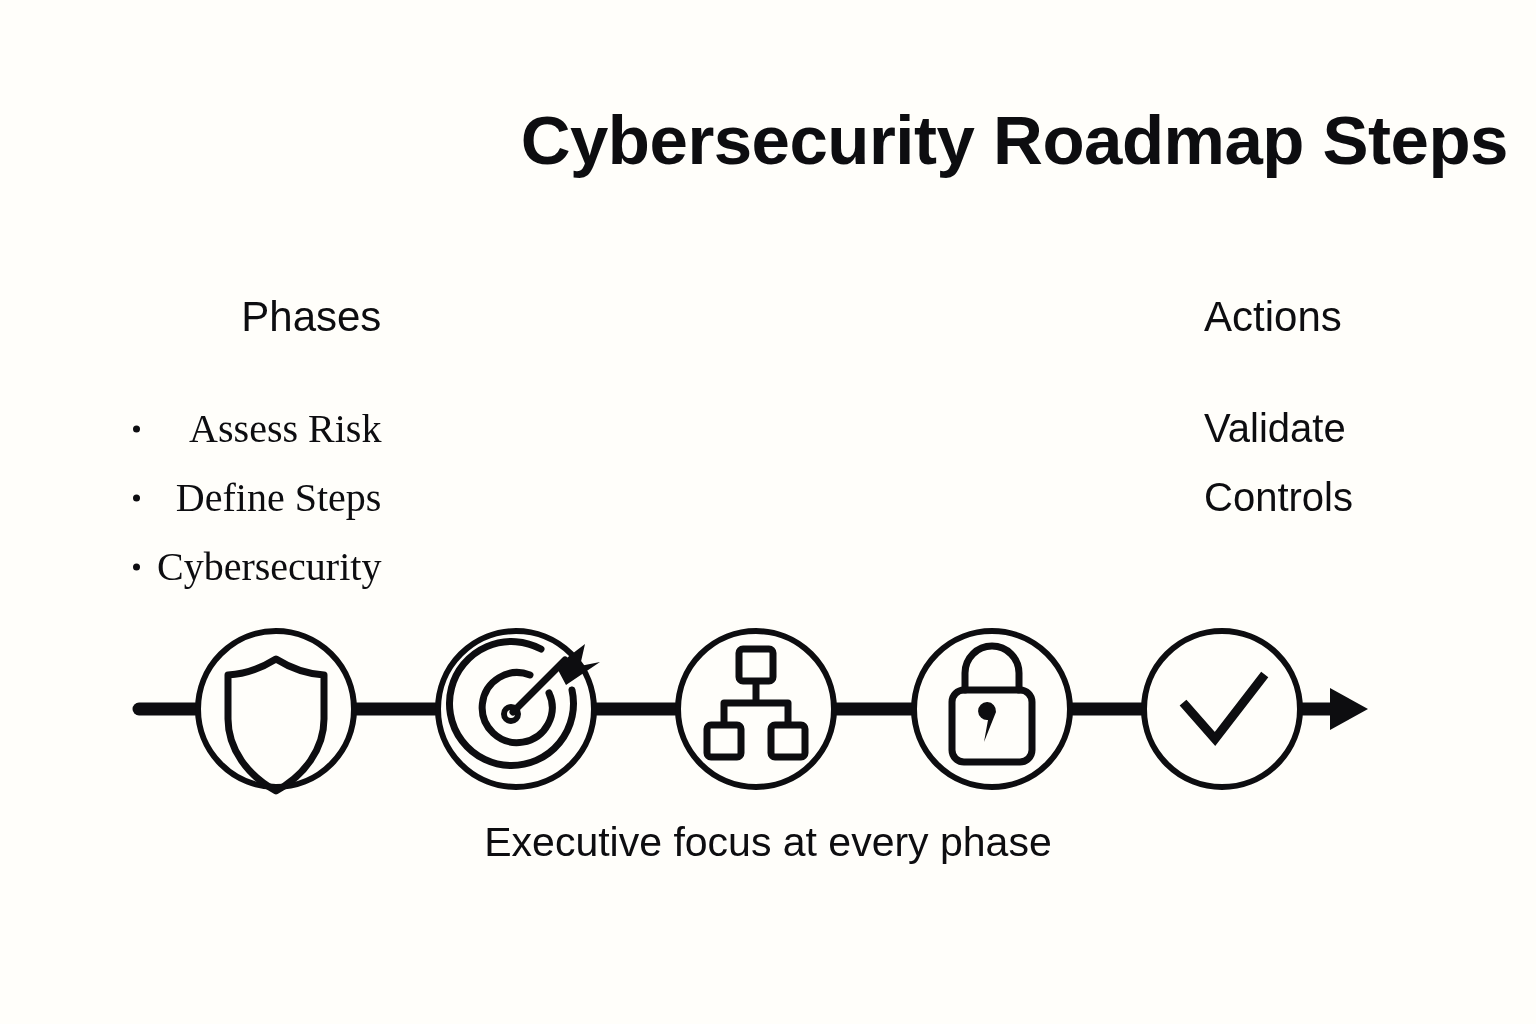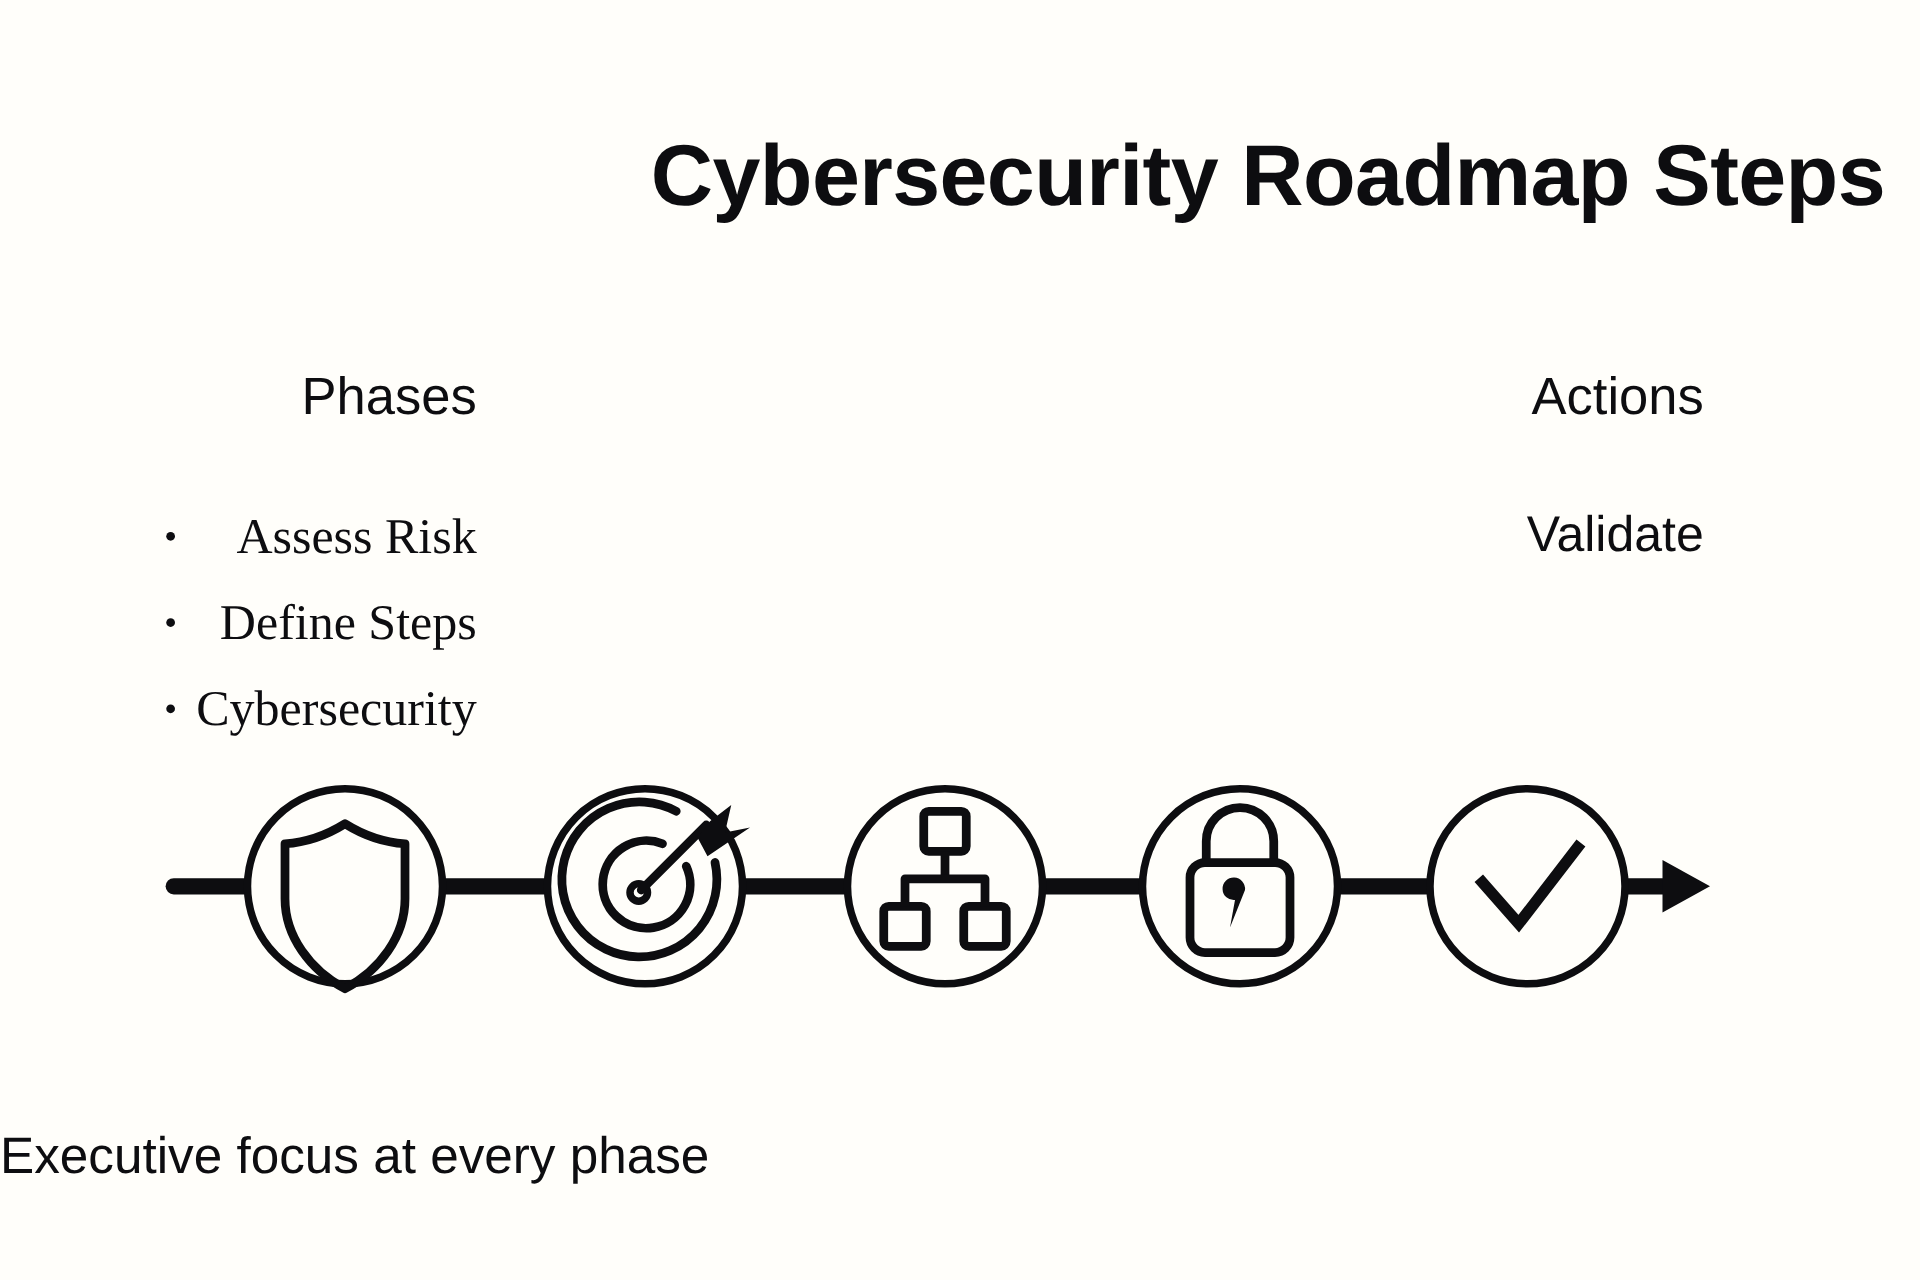--- a/index.html
+++ b/index.html
@@ -35,21 +35,21 @@
     color: #0d0d10;
     white-space: nowrap;
   }
 
   
   .col {
     position: absolute;
     top: 296px;
   }
   .col-left  { left: 133px;  text-align: right; }
-  .col-right { right: 173px; text-align: right; }
+  .col-right { right: 183px; text-align: left; }
 
   .col-heading {
     font-size: 42px;
     font-weight: 400;
     line-height: 1;
     margin: 0 0 56px 0;
     color: #0d0d10;
     white-space: nowrap;
   }
   .col-left .col-heading { padding-left: 4px; }
@@ -85,24 +85,24 @@
     left: 0;
     top: 600px;
     width: 1536px;
     height: 230px;
   }
   .timeline svg { display: block; }
 
   
   .caption {
     position: absolute;
-    top: 904px;
+    top: 822px;
     left: 0;
     width: 1536px;
-    text-align: left;
+    text-align: center;
     font-size: 41px;
     font-weight: 400;
     line-height: 1;
     color: #0d0d10;
     white-space: nowrap;
   }
 </style>
 </head>
 <body>
 
@@ -126,20 +126,23 @@
         <span>Cybersecurity</span>
       </li>
     </ul>
   </div>
 
   <div class="col col-right">
     <div class="col-heading">Actions</div>
     <ul class="col-list">
       <li>
         <span>Validate</span>
+      </li>
+      <li>
+        <span>Controls</span>
       </li>
     </ul>
   </div>
 
   <div class="timeline">
     <svg width="1536" height="230" viewBox="0 0 1536 230">
 
       <g stroke="#0d0d10" stroke-width="13" stroke-linecap="round" fill="none">
         <line x1="139" y1="109" x2="200" y2="109"></line>
         <line x1="354" y1="109" x2="440" y2="109"></line>

